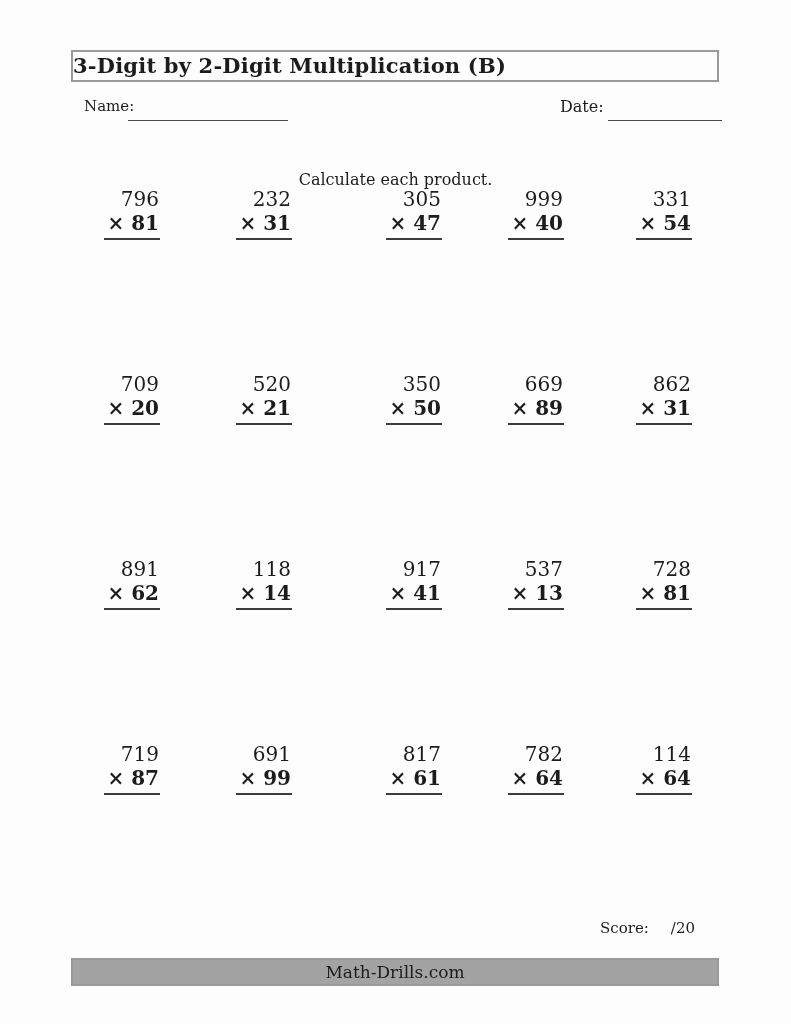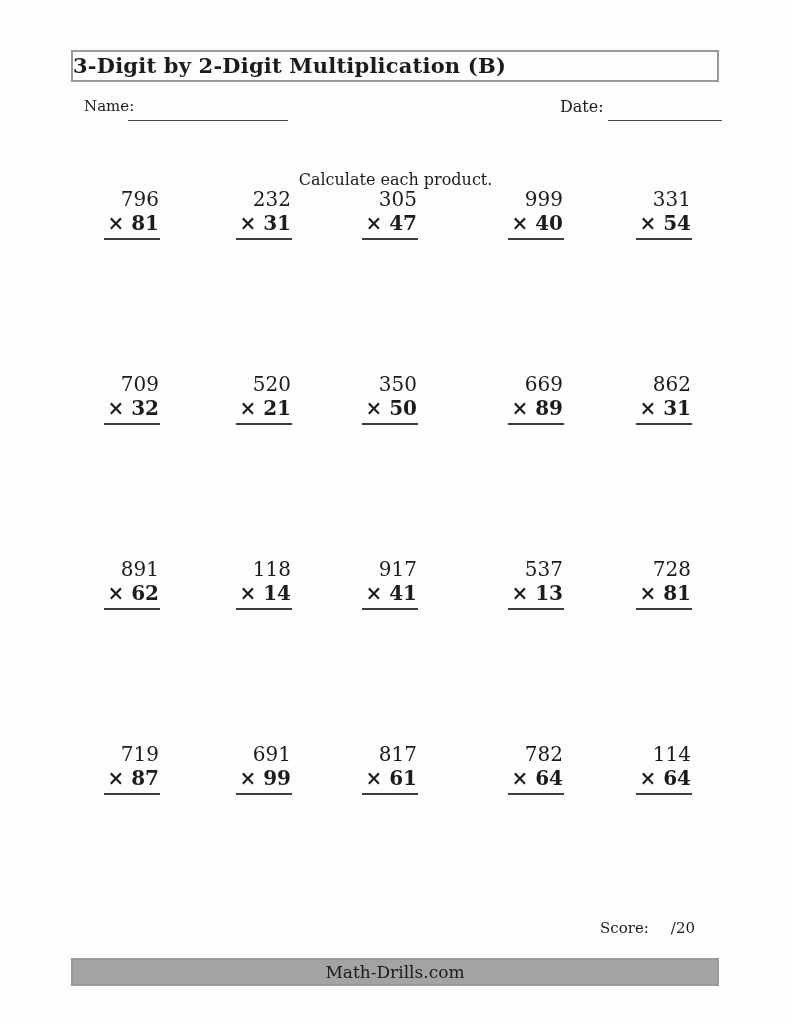--- a/index.html
+++ b/index.html
@@ -87,21 +87,21 @@
   .r2 { top: 377px; }
   .r3 { top: 562px; }
   .problem {
     position: absolute;
     text-align: right;
     font-size: 20px;
     line-height: 24px;
   }
   .c0 { right: 632px; }
   .c1 { right: 500px; }
-  .c2 { right: 374px; }
+  .c2 { right: 350px; }
   .c3 { right: 228px; }
   .c4 { right: 100px; }
   .multiplier-row {
     white-space: pre;
     font-weight: bold;
   }
   .answer-line {
     margin-top: 3px;
     margin-left: -3px;
     margin-right: -1px;
@@ -175,21 +175,21 @@
       <div class="problem c4">
         <div>331</div>
         <div class="multiplier-row"><span>× </span><span>54</span></div>
         <div class="answer-line"></div>
       </div>
     </div>
 
     <div class="prow r1">
       <div class="problem c0">
         <div>709</div>
-        <div class="multiplier-row"><span>× </span><span>32</span></div>
+        <div class="multiplier-row"><span>× </span><span>20</span></div>
         <div class="answer-line"></div>
       </div>
       <div class="problem c1">
         <div>520</div>
         <div class="multiplier-row"><span>× </span><span>21</span></div>
         <div class="answer-line"></div>
       </div>
       <div class="problem c2">
         <div>350</div>
         <div class="multiplier-row"><span>× </span><span>50</span></div>

